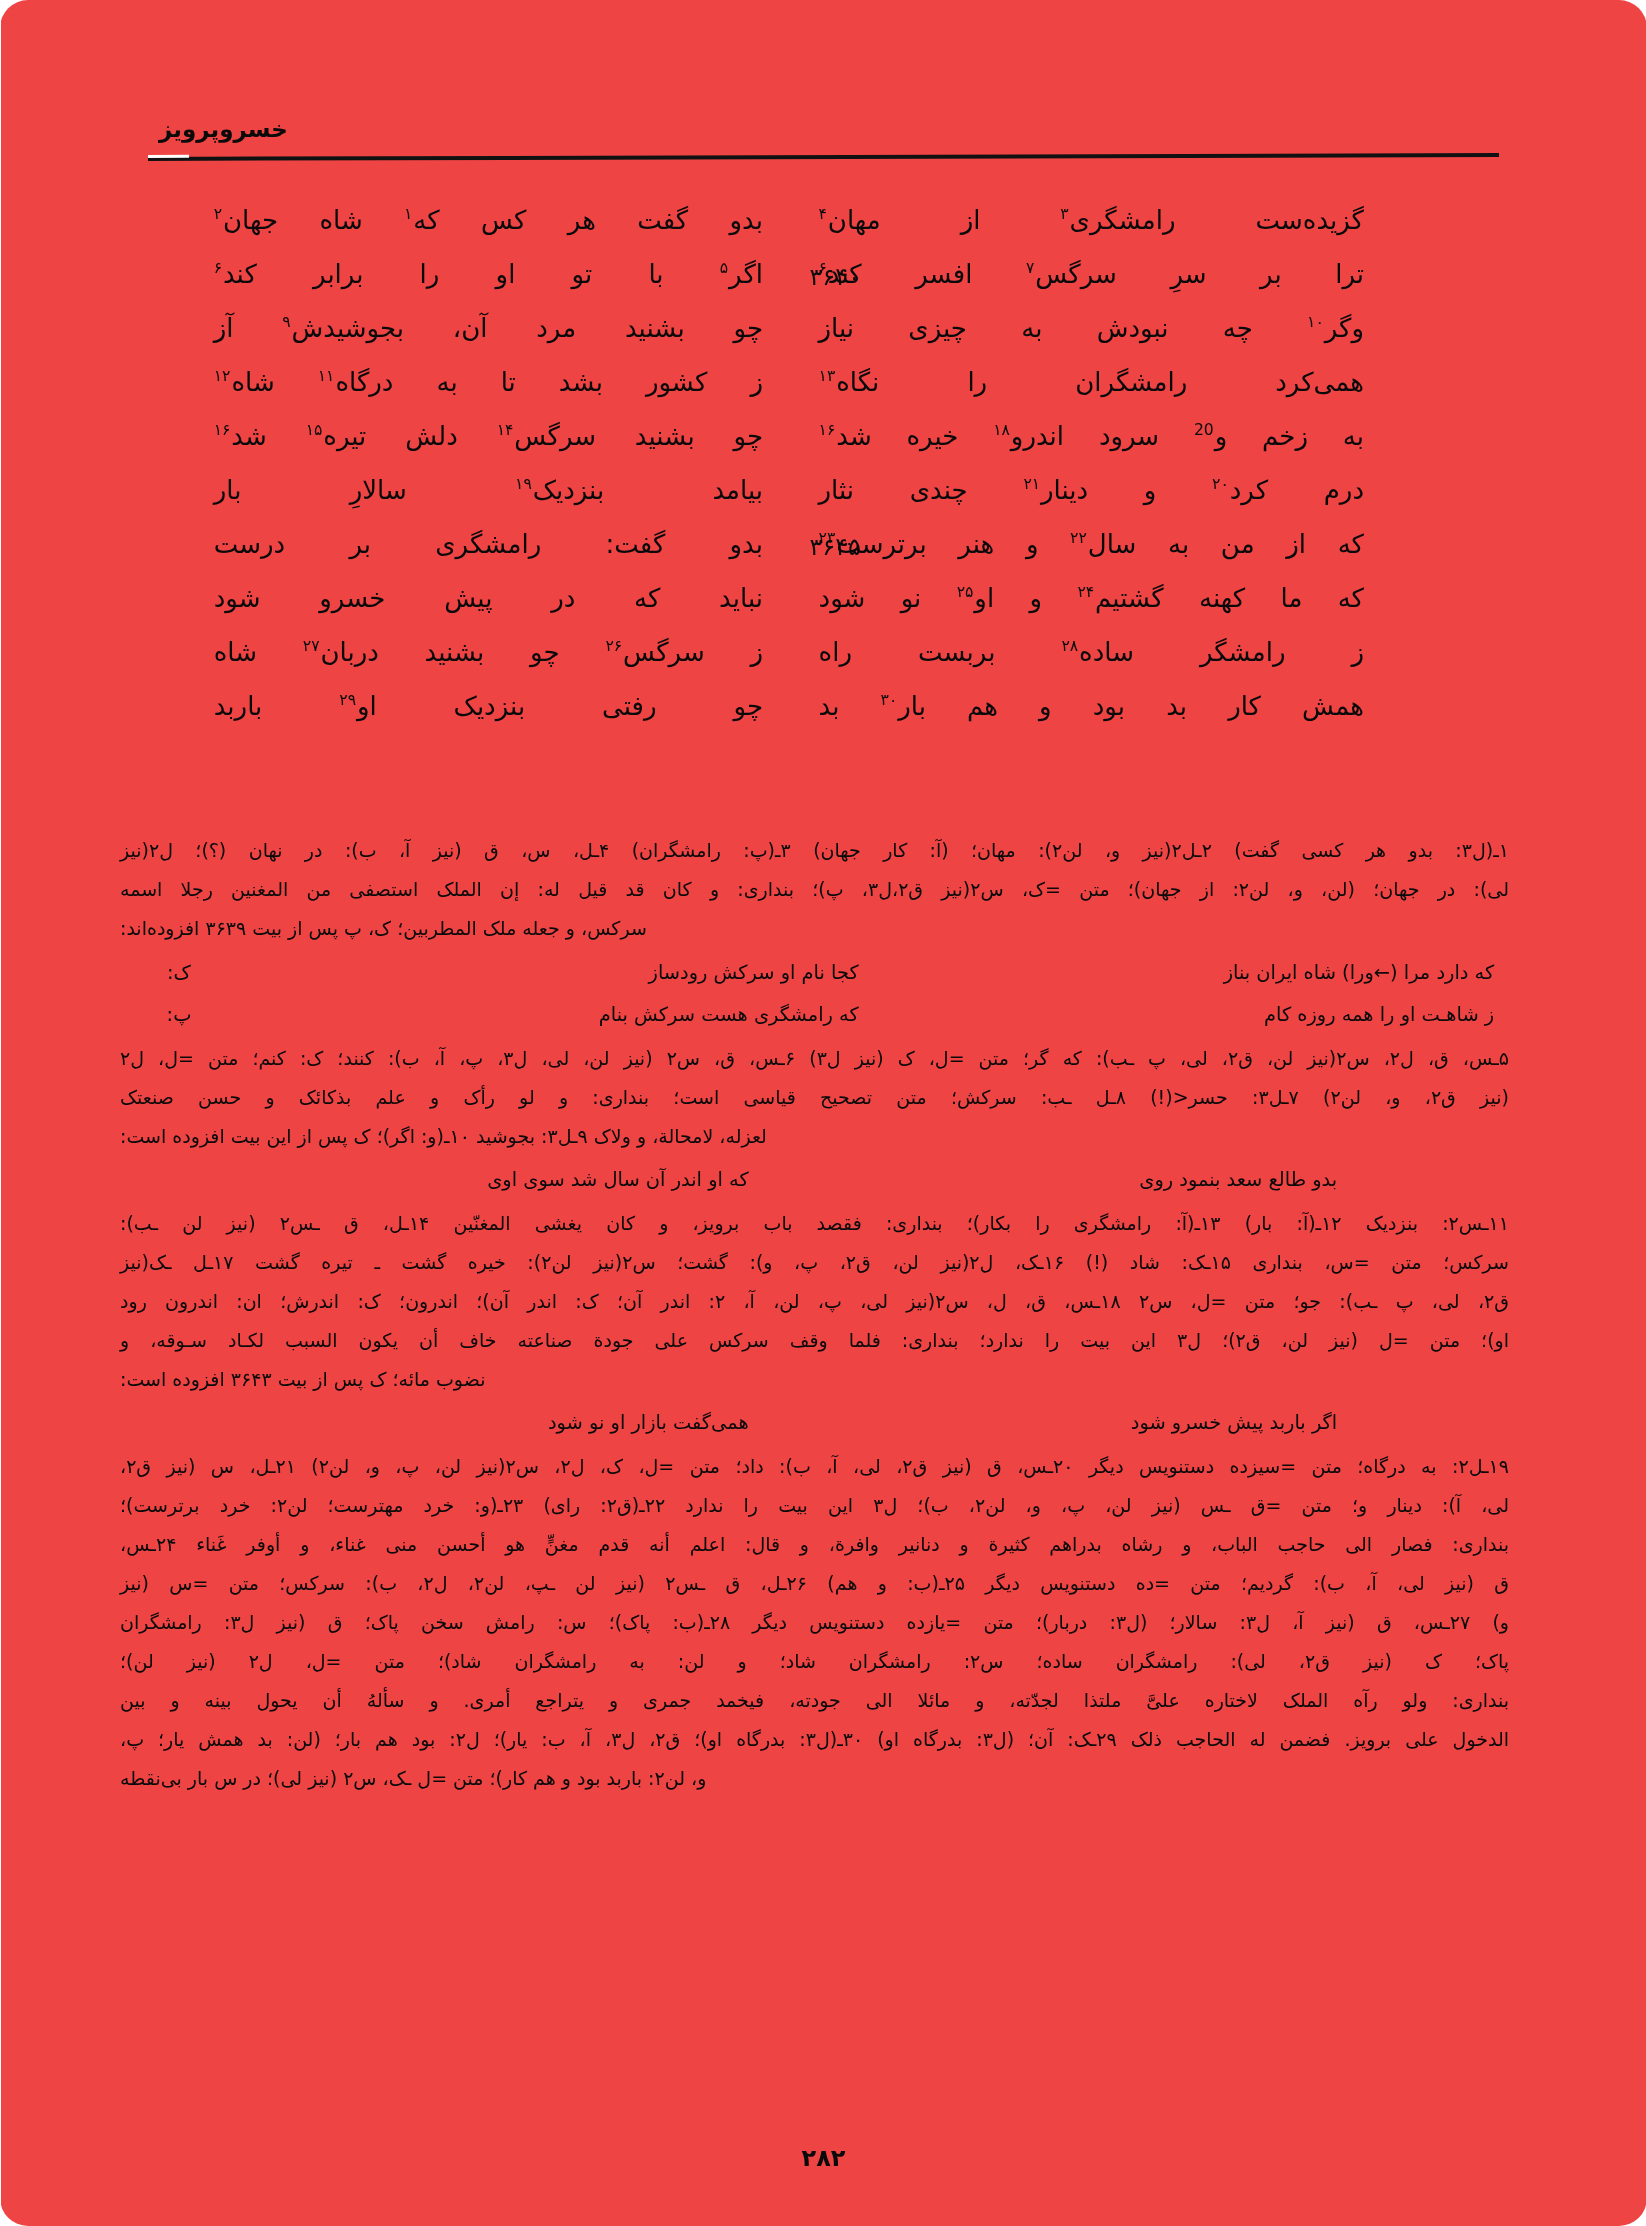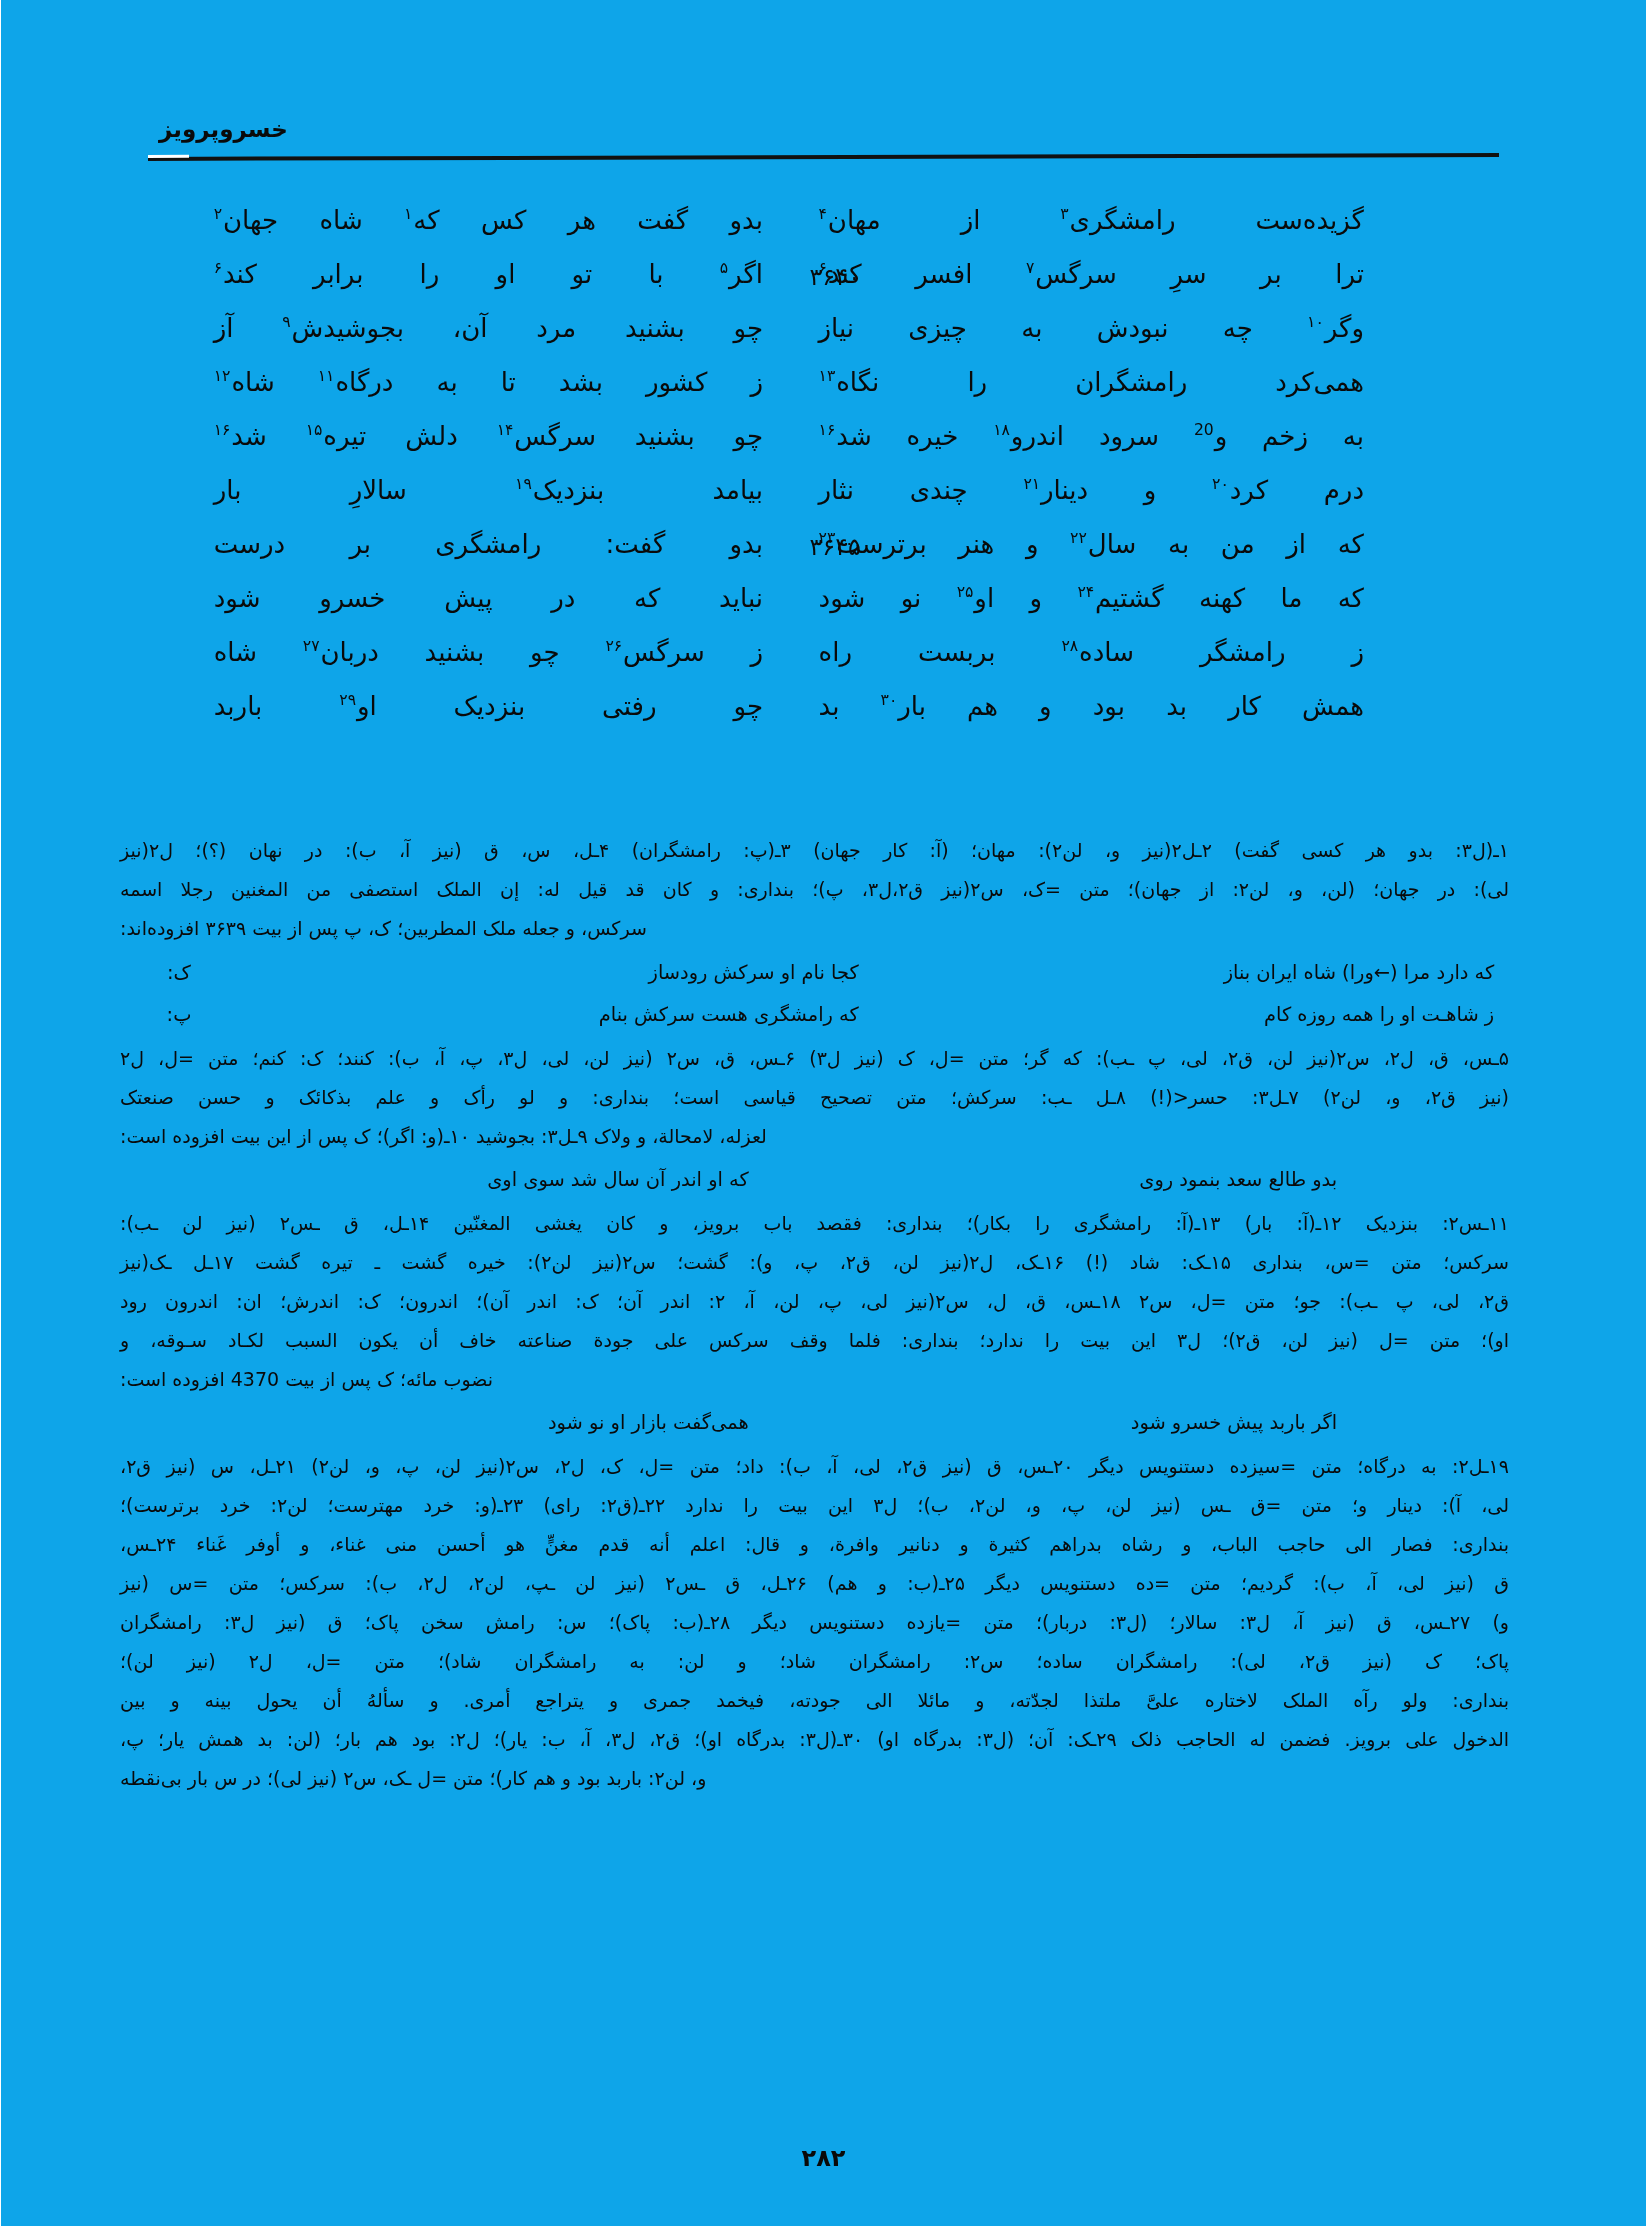--- a/index.html
+++ b/index.html
@@ -9,21 +9,22 @@
     height:2226px;
     position:relative;
     font-family:"DejaVu Sans","Liberation Sans",sans-serif;
     color:#0a0a0a;
     overflow:hidden;
   }
 
   .page{
     position:absolute;
     inset:0;
-    background:#0ea5e9;
+    background:#ef4444;
+    border-radius:28px;
   }
 
   
   .runhead-wrap{
     position:absolute;
     top:118px;
     left:148px;
     right:148px;
     height:55px;
   }
@@ -392,21 +393,21 @@
 
     <div class="inset nosig">
       <div class="h2">بدو طالع سعد بنمود روی</div>
       <div class="h1">که او اندر آن سال شد سوی اوی</div>
     </div>
 
     <div class="app-para">۱۱ـس۲: بنزدیک   ۱۲ـ(آ: بار)   ۱۳ـ(آ: رامشگری را بکار)؛ بنداری: فقصد باب برویز، و کان یغشی المغنّین   ۱۴ـل، ق ـس۲ (نیز لن ـب):</div>
     <div class="app-para">سرکس؛ متن =س، بنداری   ۱۵ـک: شاد (!)   ۱۶ـک، ل۲(نیز لن، ق۲، پ، و): گشت؛ س۲(نیز لن۲): خیره گشت ـ تیره گشت   ۱۷ـل ـک(نیز</div>
     <div class="app-para">ق۲، لی، پ ـب): جو؛ متن =ل، س۲   ۱۸ـس، ق، ل، س۲(نیز لی، پ، لن، آ، ۲: اندر آن؛ ک: اندر آن)؛ اندرون؛ ک: اندرش؛ ان: اندرون رود</div>
     <div class="app-para">او)؛ متن =ل (نیز لن، ق۲)؛ ل۳ این بیت را ندارد؛ بنداری: فلما وقف سرکس علی جودة صناعته خاف أن یکون السبب لکـاد سـوقه، و</div>
-    <div class="app-para lastline" style="text-align:left;text-align-last:left;">نضوب مائه؛ ک پس از بیت 4370 افزوده است:</div>
+    <div class="app-para lastline" style="text-align:left;text-align-last:left;">نضوب مائه؛ ک پس از بیت ۳۶۴۳ افزوده است:</div>
 
     <div class="inset nosig">
       <div class="h2">اگر باربد پیش خسرو شود</div>
       <div class="h1">همی‌گفت بازار او نو شود</div>
     </div>
 
     <div class="app-para">۱۹ـل۲: به درگاه؛ متن =سیزده دستنویس دیگر   ۲۰ـس، ق (نیز ق۲، لی، آ، ب): داد؛ متن =ل، ک، ل۲، س۲(نیز لن، پ، و، لن۲)   ۲۱ـل، س (نیز ق۲،</div>
     <div class="app-para">لی، آ): دینار و؛ متن =ق ـس (نیز لن، پ، و، لن۲، ب)؛ ل۳ این بیت را ندارد   ۲۲ـ(ق۲: رای)   ۲۳ـ(و: خرد مهترست؛ لن۲: خرد برترست)؛</div>
     <div class="app-para">بنداری: فصار الی حاجب الباب، و رشاه بدراهم کثیرة و دنانیر وافرة، و قال: اعلم أنه قدم مغنٍّ هو أحسن منی غناء، و أوفر غَناء   ۲۴ـس،</div>
     <div class="app-para">ق (نیز لی، آ، ب): گردیم؛ متن =ده دستنویس دیگر   ۲۵ـ(ب: و هم)   ۲۶ـل، ق ـس۲ (نیز لن ـپ، لن۲، ل۲، ب): سرکس؛ متن =س (نیز</div>

